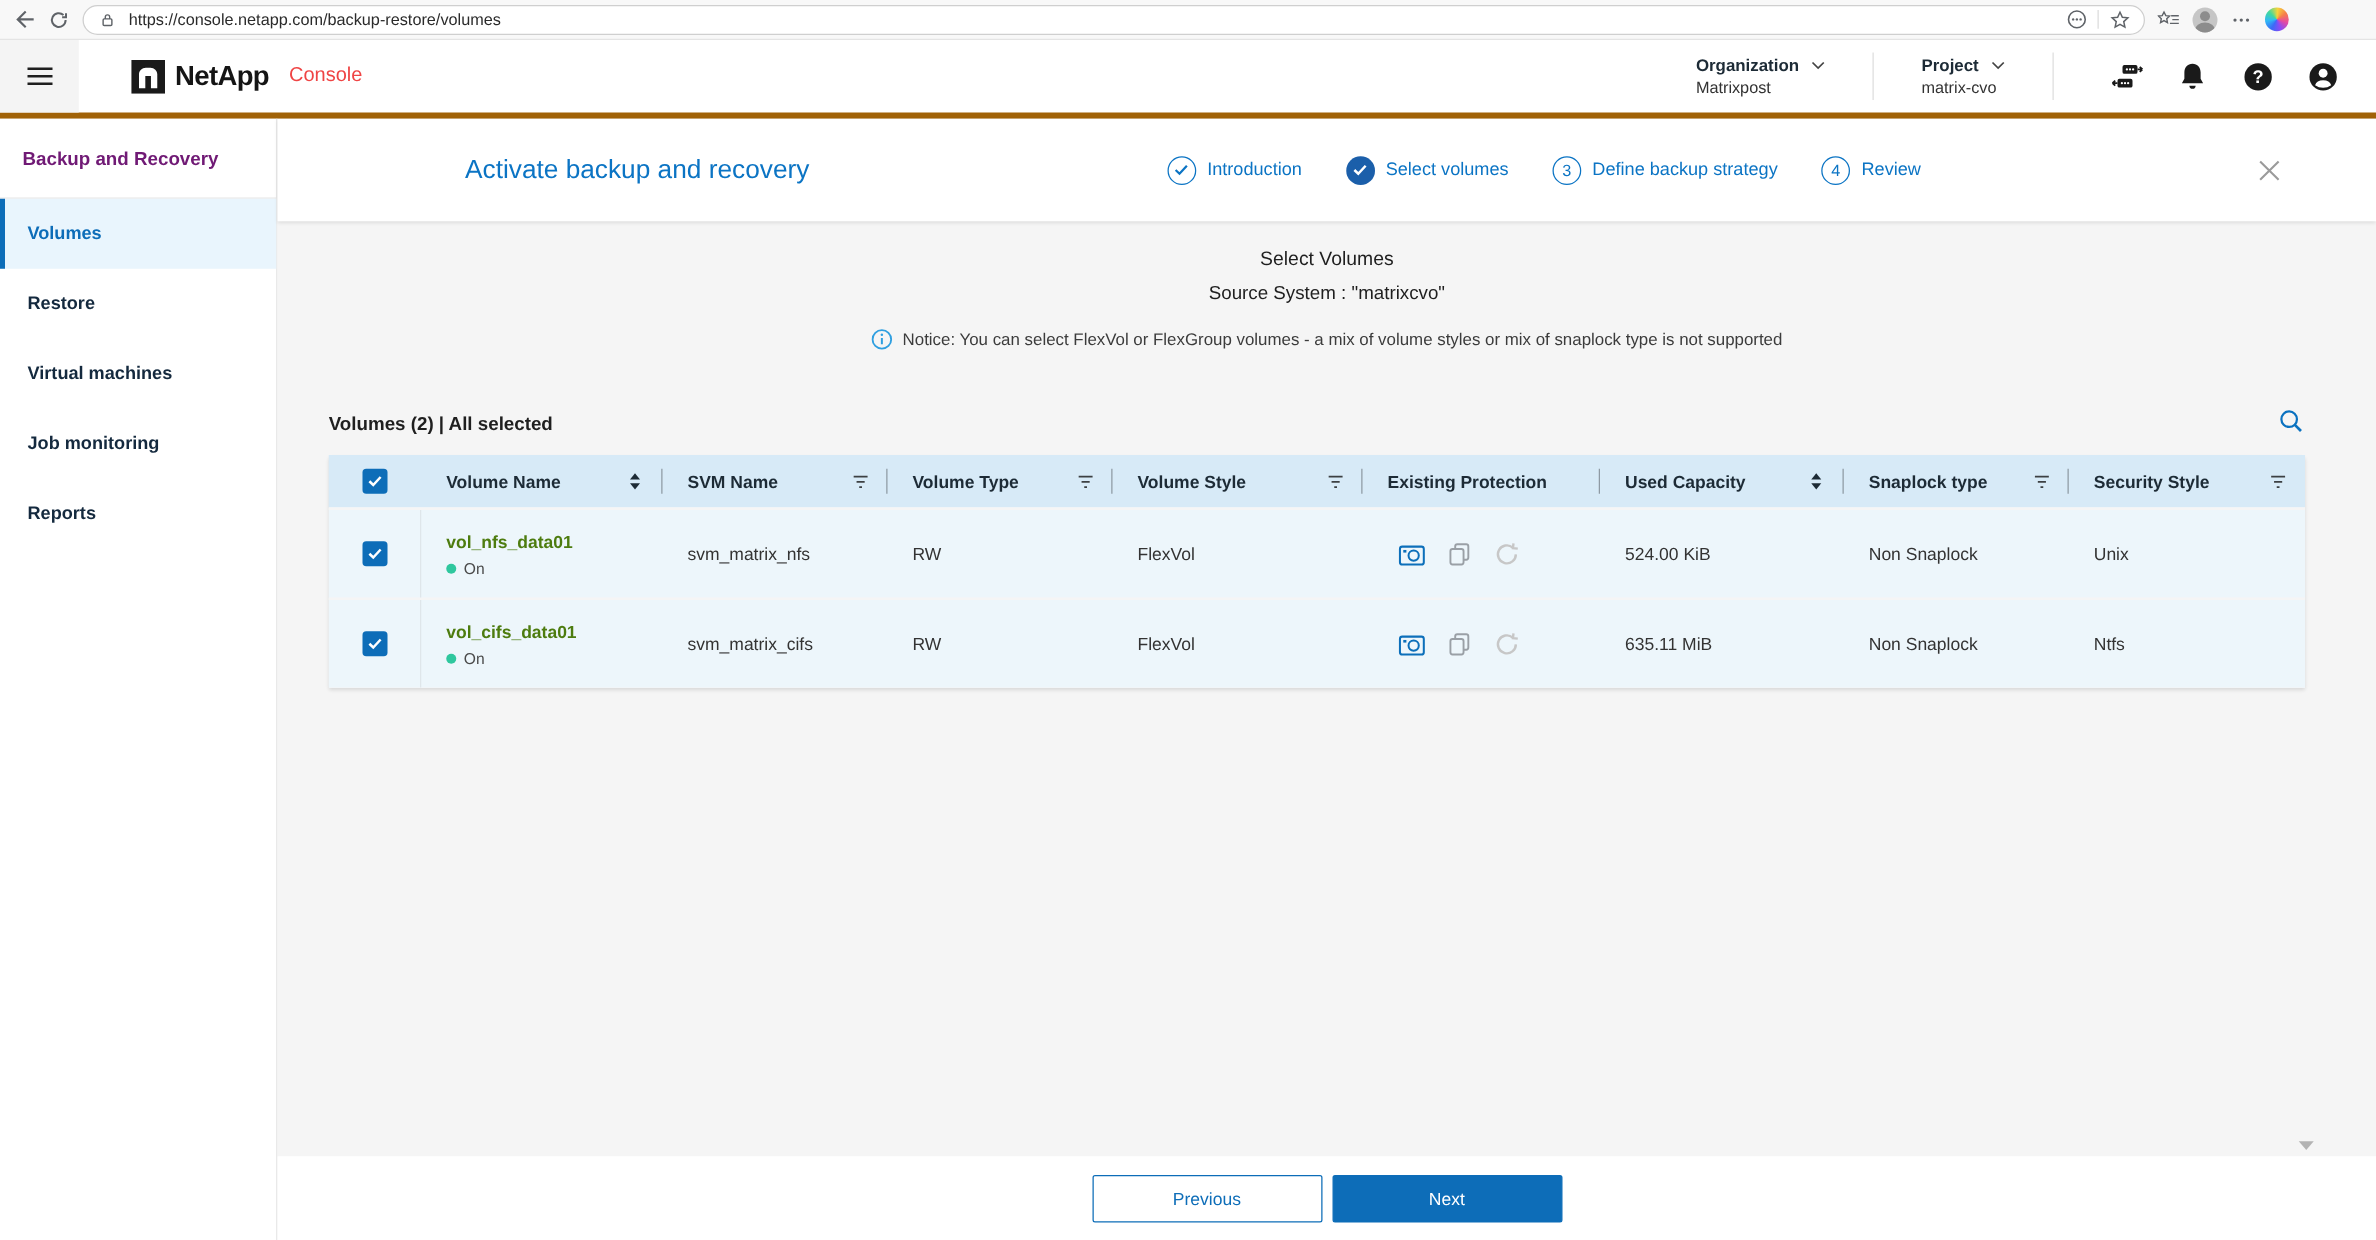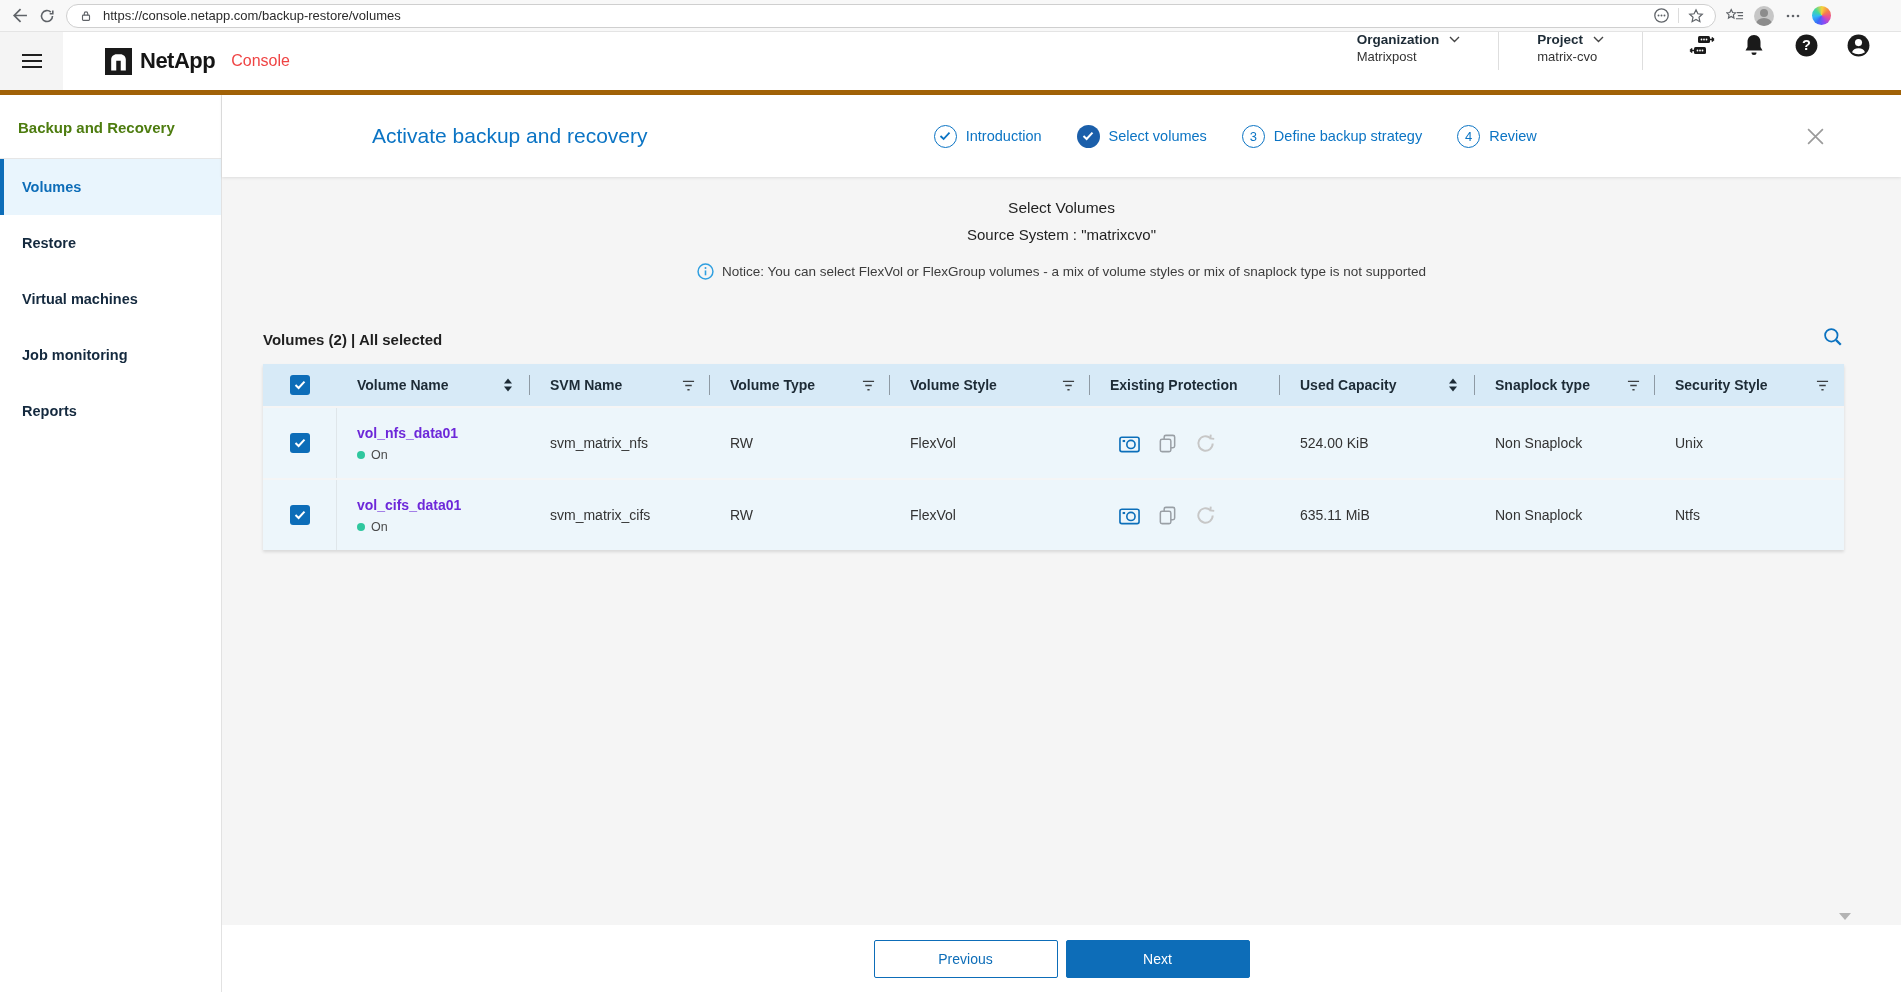--- a/index.html
+++ b/index.html
@@ -18,33 +18,33 @@
   .copilot { width: 19px; height: 19px; border-radius: 50%; background: conic-gradient(from 210deg, #3b6af7, #31b8f6, #41d99c, #f6d33b, #f67e4a, #e64ba0, #8a4bf6, #3b6af7); flex: none; }
 
   
   .app-header { height: 63px; background: #fff; display: flex; align-items: center; border-bottom: 5px solid #a16207; }
   .menu-col { width: 63px; height: 100%; background: #f4f4f4; display: flex; align-items: center; justify-content: center; cursor: pointer; flex: none; }
   .hamburger { width: 20px; display: flex; flex-direction: column; gap: 4px; }
   .hamburger i { display: block; height: 2px; background: #1f1f1f; }
   .brand { display: flex; align-items: center; gap: 8px; margin-left: 42px; }
   .brand-name { font-size: 22px; font-weight: 800; letter-spacing: -0.5px; color: #151515; }
   .product-name { font-size: 16px; color: #ef4444; margin-left: 16px; font-weight: 400; }
-  .hdr-right { margin-left: auto; display: flex; align-items: flex-start; height: 100%; gap: 12px; }
+  .hdr-right { margin-left: auto; display: flex; align-items: center; height: 100%; gap: 12px; }
   .selector { display: flex; flex-direction: column; justify-content: center; gap: 2px; padding: 0 26px; cursor: pointer; }
   .selector .lbl-row { display: flex; align-items: center; gap: 10px; }
   .selector .lbl { font-size: 13.5px; font-weight: 700; color: #1d2b36; }
   .selector .val { font-size: 13px; color: #333; }
   .v-sep { width: 1px; height: 38px; background: #dedede; }
   .hdr-icons { display: flex; align-items: center; gap: 26px; padding: 0 30px 0 34px; }
   .hdr-icon { width: 26px; height: 26px; display: flex; align-items: center; justify-content: center; cursor: pointer; }
 
   
   .main-row { display: flex; height: 897px; }
   .sidebar { width: 222px; background: #fff; border-right: 1px solid #e2e2e2; padding-top: 24px; flex: none; }
-  .sb-heading { font-size: 15px; font-weight: 700; color: #4d7c0f; padding: 0 18px 22px; }
+  .sb-heading { font-size: 15px; font-weight: 700; color: #701a75; padding: 0 18px 22px; }
   .sb-divider { height: 1px; background: #e6e6e6; }
   .sb-item { height: 56px; display: flex; align-items: center; padding-left: 18px; font-size: 14.5px; font-weight: 600; color: #14293e; cursor: pointer; border-left: 4px solid transparent; }
   .sb-item.active { background: #e9f5fd; border-left-color: #0d6db8; color: #0d6db8; }
 
   .main-col { flex: 1; display: flex; flex-direction: column; min-width: 0; }
 
   
   .wizard-bar { height: 82px; background: #fff; display: flex; align-items: center; padding-right: 72px; box-shadow: 0 1px 3px rgba(0,0,0,0.10); position: relative; z-index: 2; }
   .wizard-title { margin-left: 150px; font-size: 21px; color: #0b74c4; font-weight: 400; white-space: nowrap; }
   .steps { display: flex; align-items: center; gap: 35px; margin: 0 auto; padding-left: 60px; }
@@ -72,21 +72,21 @@
   .th { display: flex; align-items: center; gap: 10px; padding-left: 20px; font-size: 14px; font-weight: 600; color: #1d2b36; height: 100%; position: relative; }
   .th .th-label { flex: 1; }
   .th.sep::after { content: ""; position: absolute; right: 0; top: 11px; height: 20px; width: 1px; background: #8e9aa4; }
   .th-icon { width: 16px; height: 16px; margin-right: 14px; display: flex; align-items: center; justify-content: center; cursor: pointer; flex: none; }
   .cb-cell { display: flex; align-items: center; justify-content: center; height: 100%; }
   .checkbox { width: 20px; height: 20px; border-radius: 3px; background: #0d6db8; display: flex; align-items: center; justify-content: center; cursor: pointer; }
 
   .t-row { background: #edf6fb; height: 72px; border-top: 2px solid #f5f5f5; cursor: pointer; }
   .t-row .cb-cell { border-right: 1px solid #dfe6ea; }
   .td { font-size: 14px; color: #333; padding-left: 20px; }
-  .name-cell .vol-name { font-size: 14px; font-weight: 700; color: #6d28d9; }
+  .name-cell .vol-name { font-size: 14px; font-weight: 700; color: #4d7c0f; }
   .state-line { display: flex; align-items: center; gap: 6px; margin-top: 7px; }
   .dot { width: 8px; height: 8px; border-radius: 50%; background: #2fc79e; }
   .state-txt { font-size: 12.5px; color: #4a4a4a; }
   .prot-cell { display: flex; align-items: center; gap: 15px; padding-left: 28px; }
   .prot-icon { width: 23px; height: 23px; display: flex; align-items: center; justify-content: center; cursor: pointer; }
 
   .scroll-hint { position: absolute; right: 50px; bottom: 5px; width: 0; height: 0; border-left: 6px solid transparent; border-right: 6px solid transparent; border-top: 7px solid #b3b3b3; }
 
   
   .footer { height: 67px; background: #fff; display: flex; align-items: center; justify-content: center; gap: 8px; }

